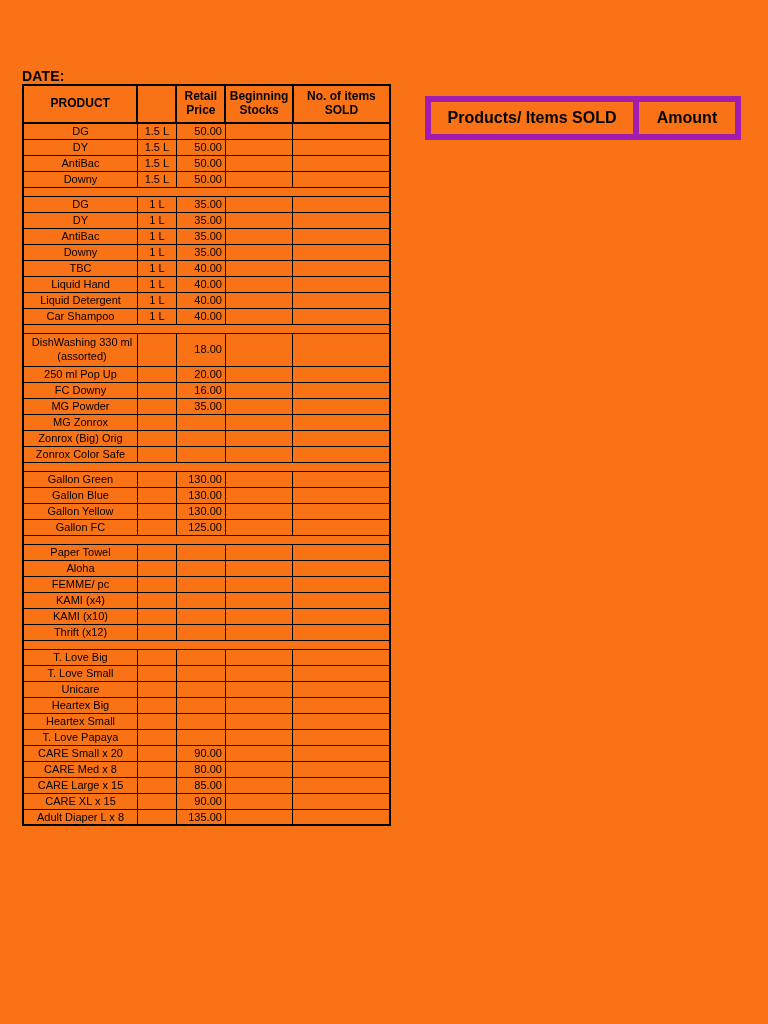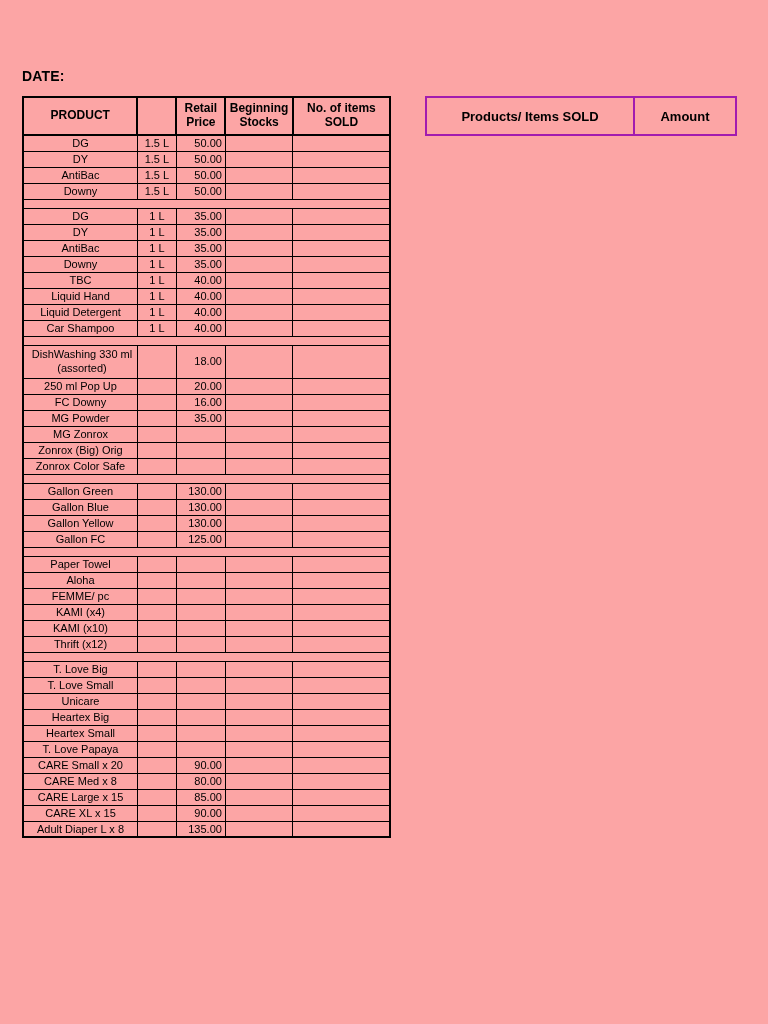--- a/index.html
+++ b/index.html
@@ -1,40 +1,40 @@
 <!DOCTYPE html>
 <html><head>
 <meta charset="utf-8">
 <style>
   * { box-sizing: border-box; }
   html, body { margin: 0; padding: 0; background: #ffffff; }
   .page {
     position: relative;
     width: 768px;
     height: 1024px;
-    background: #fca5a5;
+    background: #f97316;
     font-family: "Liberation Sans", sans-serif;
     color: #000;
     overflow: hidden;
   }
   .date-label {
     position: absolute;
     left: 22px;
     top: 68px;
     font-size: 14px;
     font-weight: bold;
     letter-spacing: 0.2px;
   }
   table { border-collapse: collapse; table-layout: fixed; }
 
   
   .main-table {
     position: absolute;
     left: 22px;
-    top: 96px;
+    top: 84px;
     width: 369px;
     border: 2px solid #000;
   }
   .main-table th {
     border: 2px solid #000;
     font-size: 12px;
     font-weight: bold;
     text-align: center;
     vertical-align: middle;
     height: 38px;
@@ -67,22 +67,22 @@
 
   
   .sold-table {
     position: absolute;
     left: 425px;
     top: 96px;
     width: 310px;
     border: 2px solid #000;
   }
   .sold-table th {
-    border: 2px solid #a21caf;
-    font-size: 13px;
+    border: 6px solid #a21caf;
+    font-size: 16px;
     font-weight: bold;
     text-align: center;
     vertical-align: middle;
     height: 38px;
     padding: 1px 2px;
   }
   .col-sold-items { width: 208px; }
   .col-amount     { width: 102px; }
 </style>
 </head>

